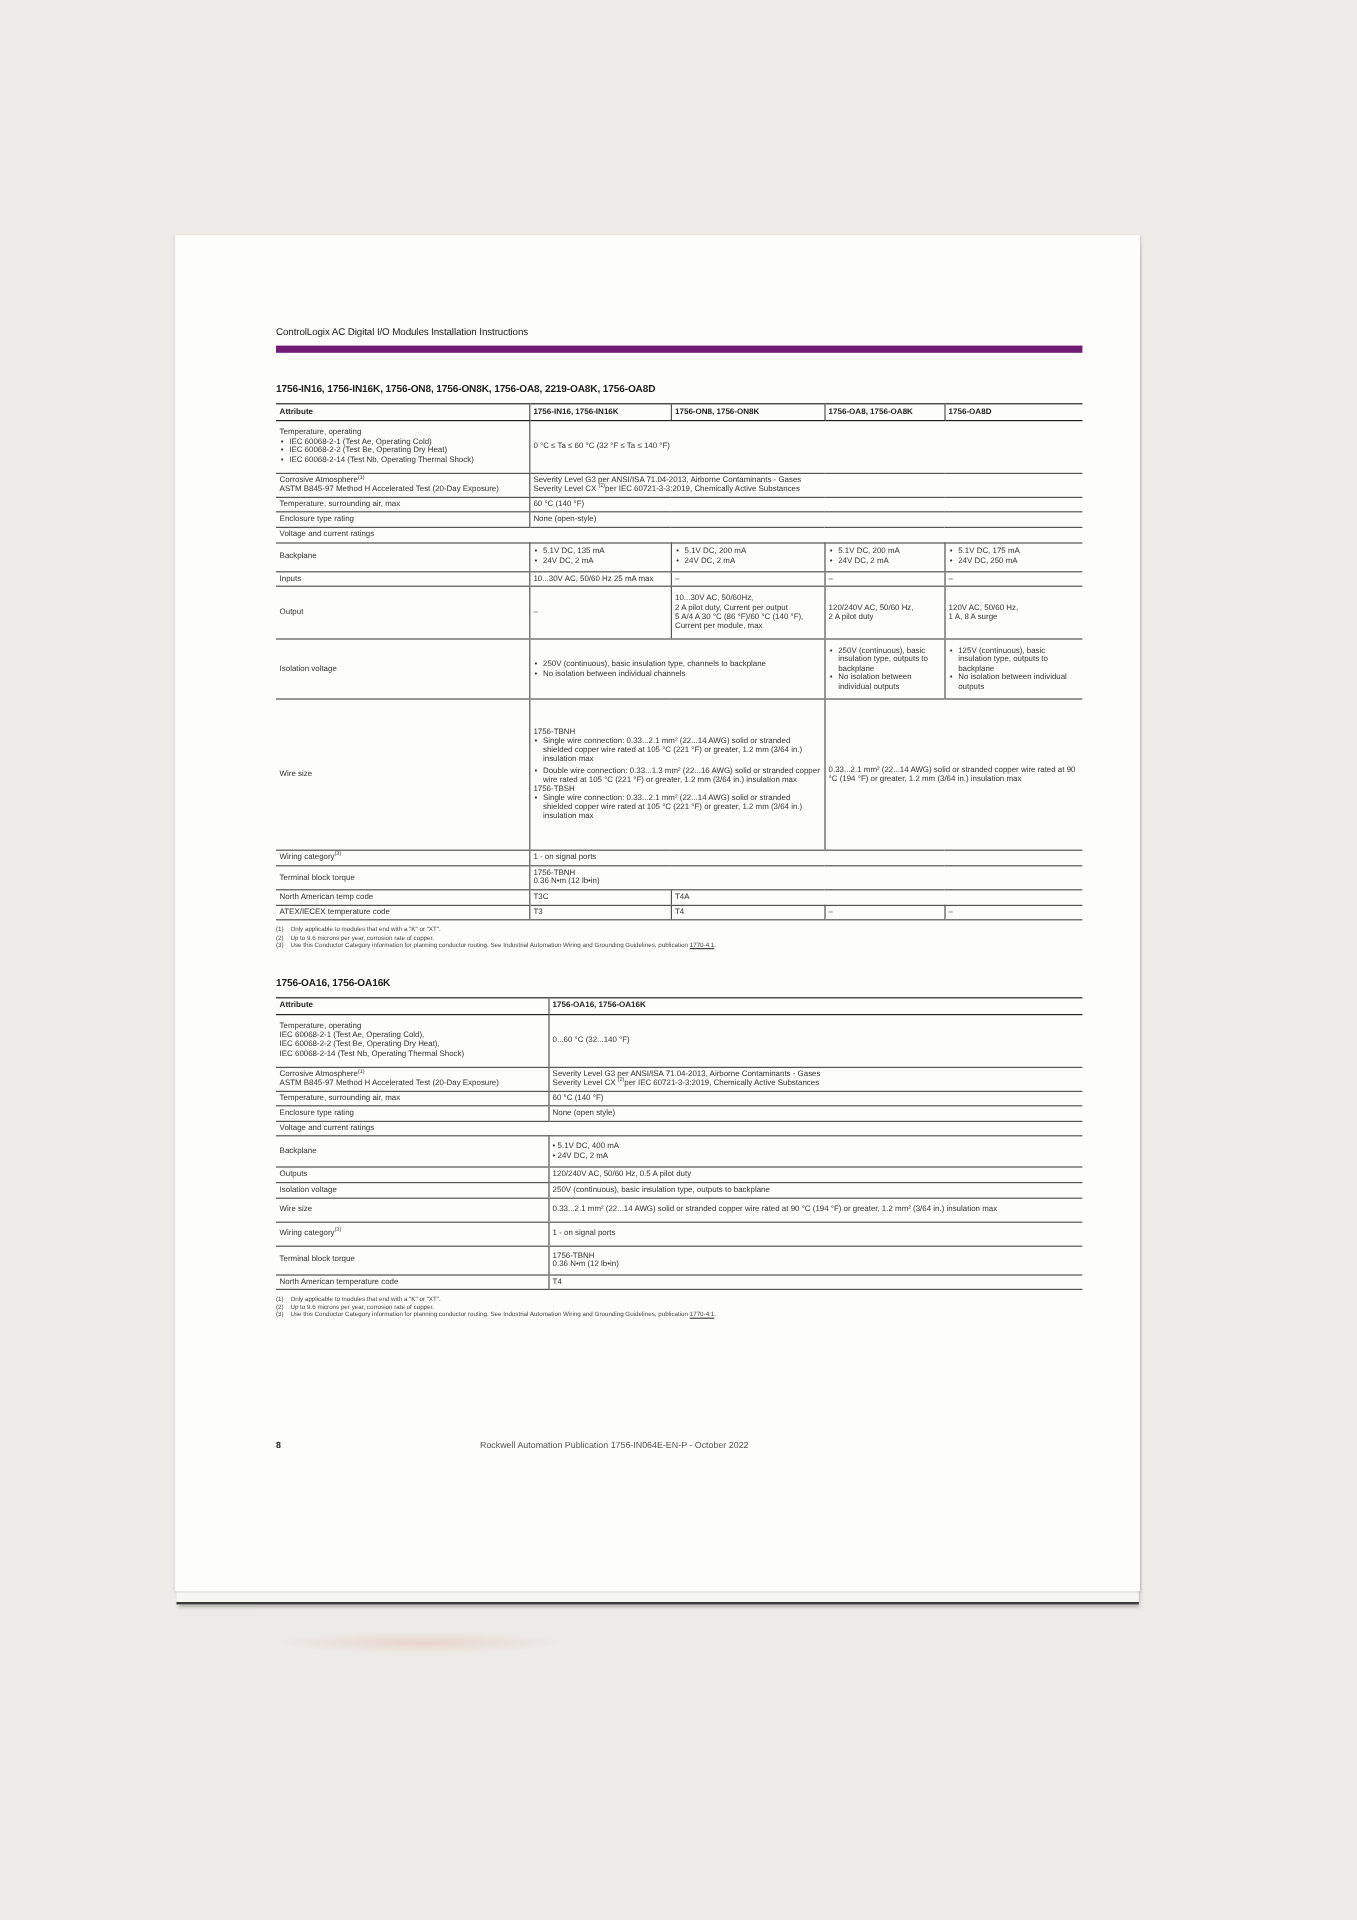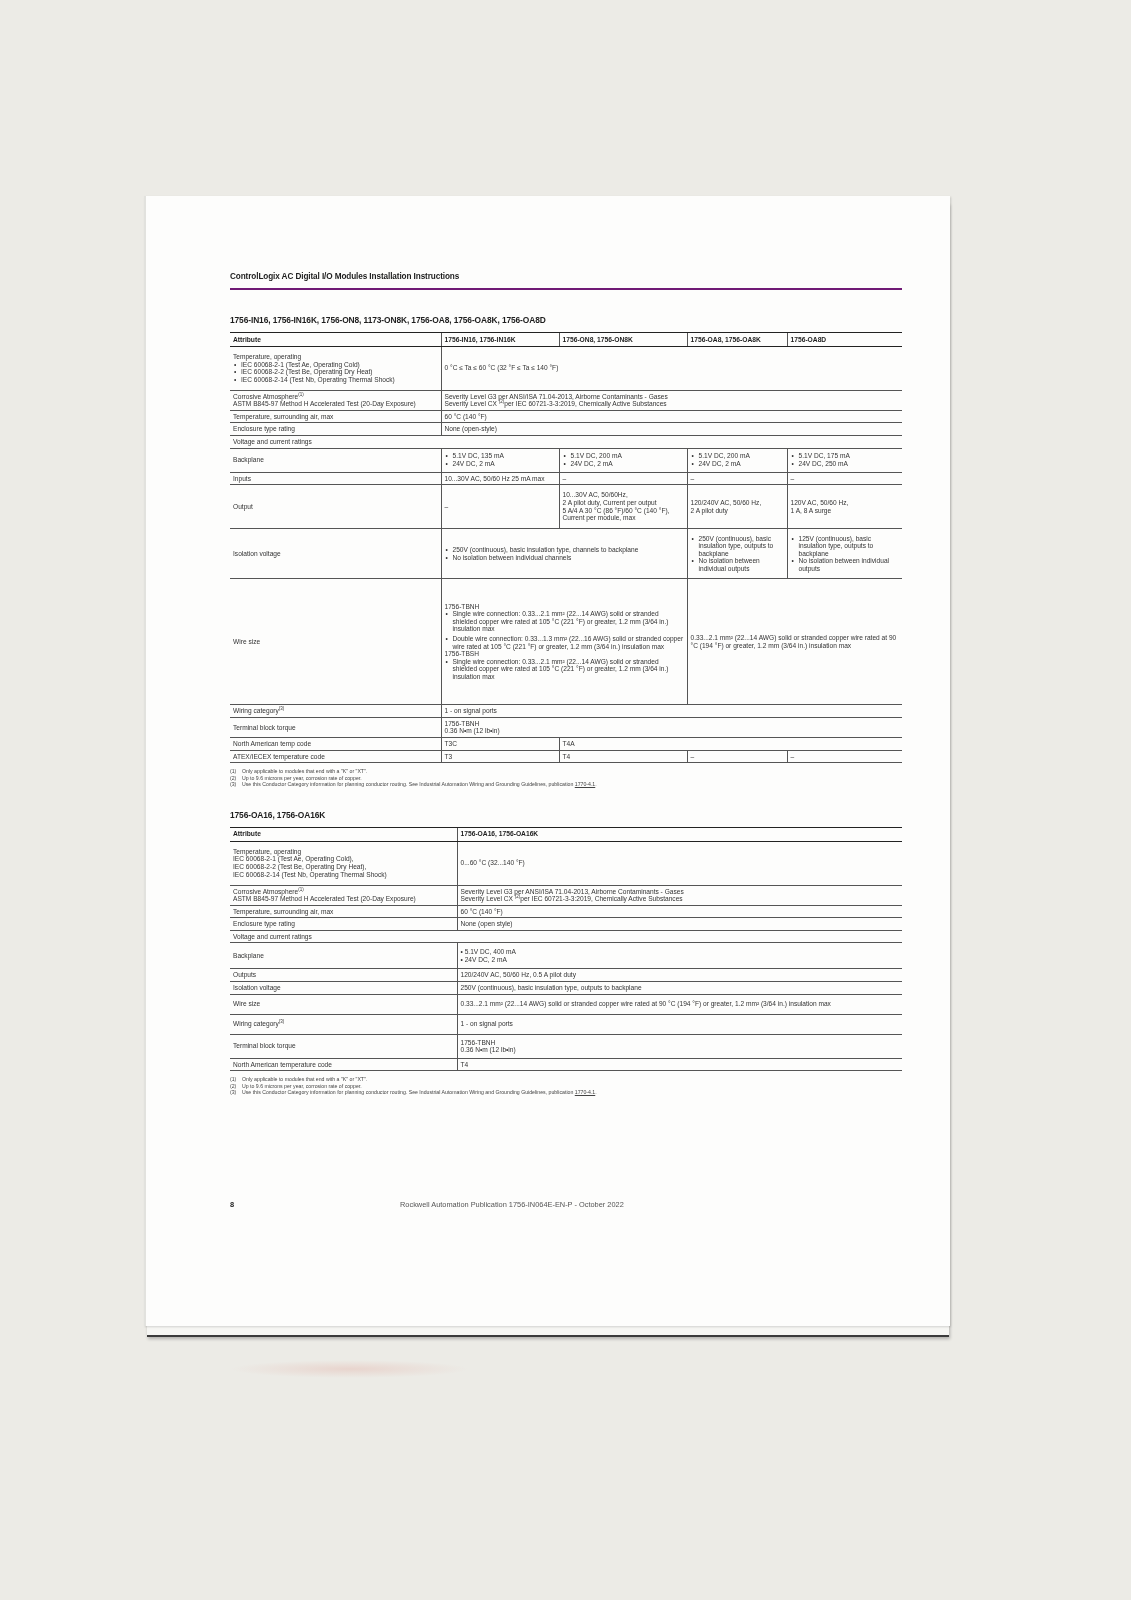--- a/index.html
+++ b/index.html
@@ -19,22 +19,22 @@
     background:#fdfdfc;
     border-left:2px solid #e2e2de;
     box-shadow:1px 1px 2px rgba(0,0,0,0.15);
   }
   .smudge {
     position:absolute; left:230px; top:1360px; width:240px; height:18px;
     background:radial-gradient(ellipse at center, rgba(225,170,160,0.35), rgba(236,235,230,0) 70%);
   }
   .content { position:absolute; left:84px; top:76px; width:672px; }
   .doc-header {
-    font-size:8.2px; font-weight:bold; color:#1d1d1d;
-    padding-bottom:7px; border-bottom:2px solid #701a75;
+    font-size:8.2px; font-weight:normal; color:#1d1d1d;
+    padding-bottom:7px; border-bottom:6px solid #701a75;
     letter-spacing:-0.1px;
   }
   .section-title {
     font-size:8.4px; font-weight:bold; color:#1d1d1d;
     margin-top:25px; margin-bottom:7px; letter-spacing:-0.1px;
   }
   table.spec {
     width:100%; border-collapse:collapse; table-layout:fixed;
     font-size:6.6px; line-height:7.6px; color:#333;
   }
@@ -63,21 +63,21 @@
   .footer .pub { position:absolute; left:170px; }
 </style>
 </head>
 <body>
 
 <div class="page-under"></div>
 <div class="page">
   <div class="content">
     <div class="doc-header">ControlLogix AC Digital I/O Modules Installation Instructions</div>
 
-    <div class="section-title">1756-IN16, 1756-IN16K, 1756-ON8, 1173-ON8K, 1756-OA8, 1756-OA8K, 1756-OA8D</div>
+    <div class="section-title">1756-IN16, 1756-IN16K, 1756-ON8, 1756-ON8K, 1756-OA8, 2219-OA8K, 1756-OA8D</div>
     <table class="spec">
       <colgroup>
         <col style="width:211px">
           <col style="width:118px">
           <col style="width:128px">
           <col style="width:100px">
           <col>
       </colgroup>
       <tbody>
           <tr>

